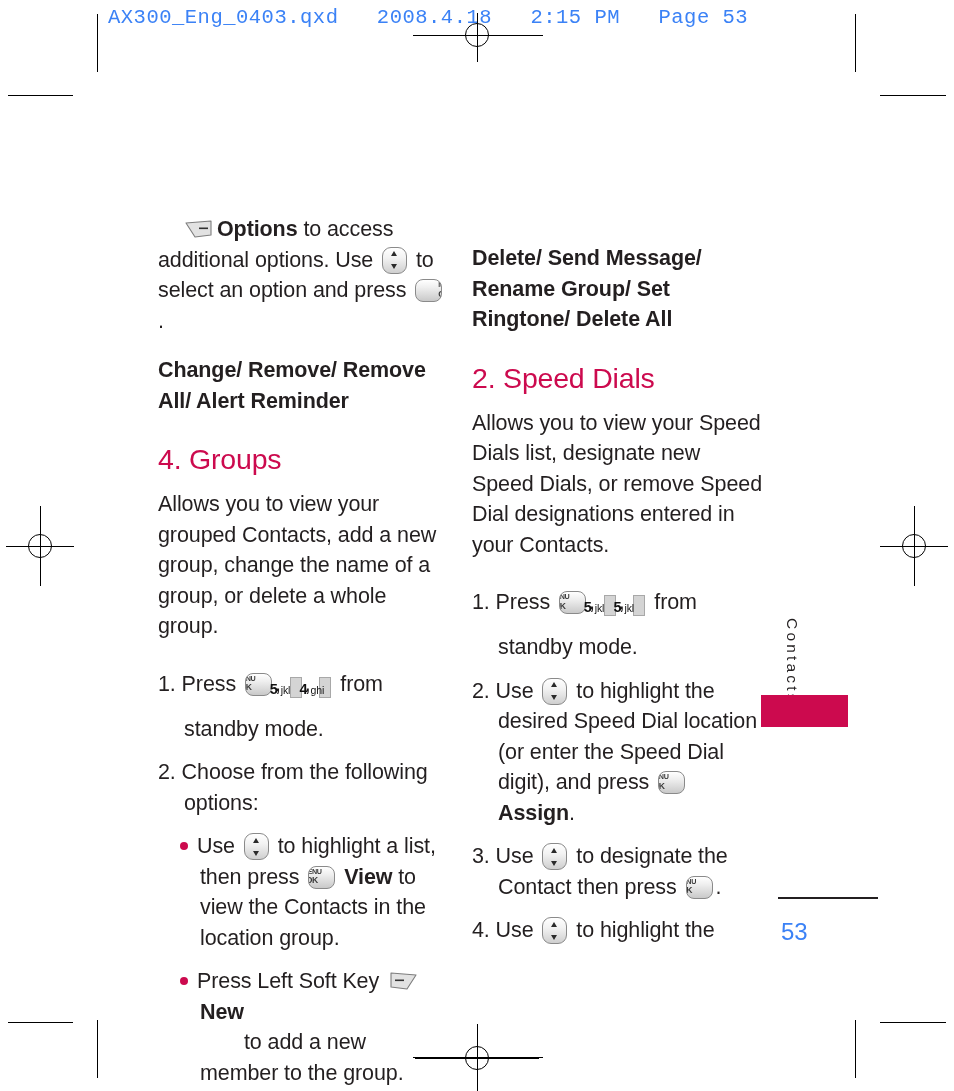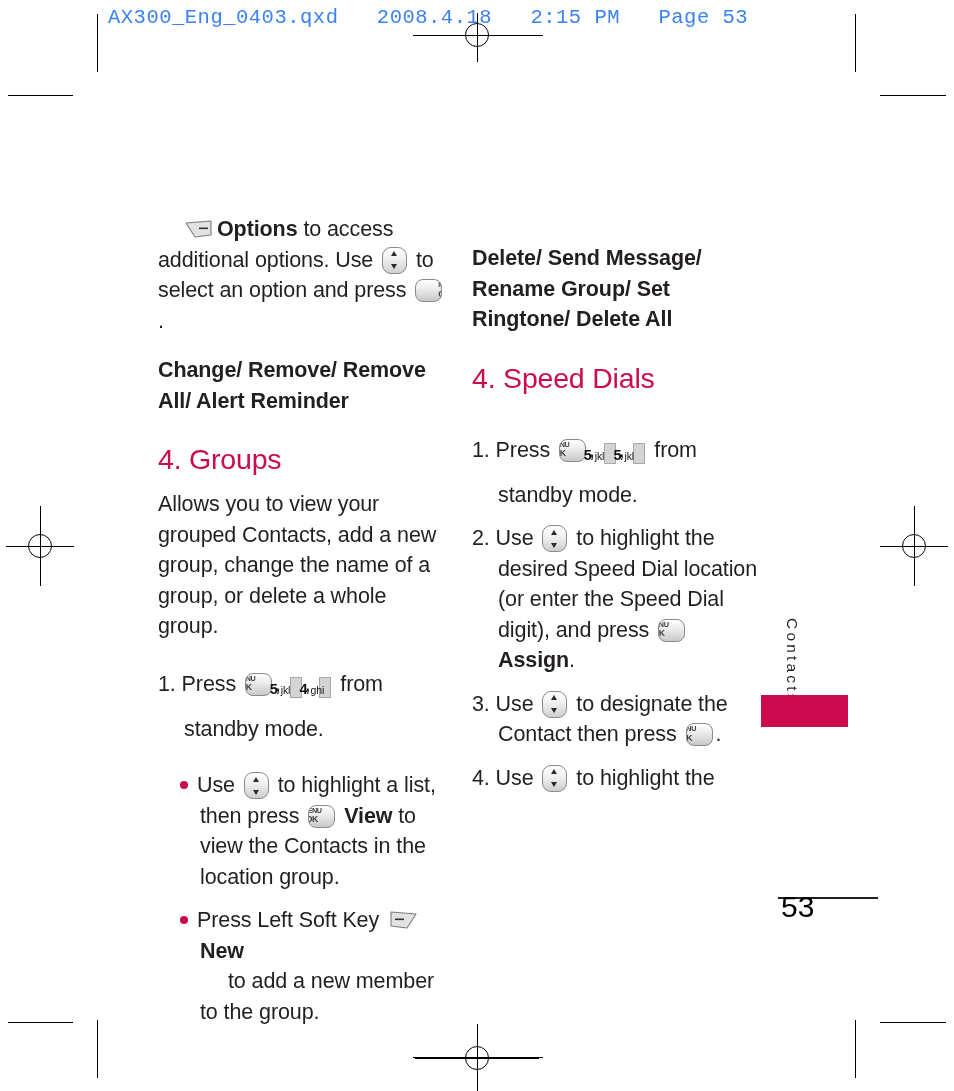--- a/index.html
+++ b/index.html
@@ -75,21 +75,21 @@
   }
   .bullet-item .bdot {
     display: inline-block;
     width: 8px; height: 8px;
     border-radius: 50%;
     background: #cc0a4e;
     vertical-align: 3px;
     margin-right: 9px;
     text-indent: 0;
   }
-  .sub-indent { margin-left: 8px; padding-left: 20px; text-indent: 0; }
+  .sub-indent { margin-left: 24px; padding-left: 20px; text-indent: 0; }
 
   .bold { font-weight: bold; }
 
   h2.heading {
     margin: 0;
     font-size: 28.5px;
     line-height: 34px;
     font-weight: normal;
     color: #cc0a4e;
     letter-spacing: -0.2px;
@@ -202,23 +202,23 @@
     position: absolute;
     left: 778px;
     top: 897px;
     width: 100px;
     height: 1.6px;
     background: #231f20;
   }
   .folio {
     position: absolute;
     left: 781px;
-    top: 890px;
-    font-size: 30px;
-    color: #000000;
+    top: 918px;
+    font-size: 24px;
+    color: #3b82f6;
   }
 </style>
 </head>
 <body>
 
 <div class="prn-header">AX300_Eng_0403.qxd   2008.4.18   2:15 PM   Page 53</div>
 
 <div class="vrule" style="left:97px;  top:14px; height:58px;"></div>
 <div class="vrule" style="left:477px; top:14px; height:48px;"></div>
 <div class="vrule" style="left:855px; top:14px; height:58px;"></div>
@@ -280,20 +280,24 @@
 
     <div class="gap-md"></div>
 
     <div class="para hang">
       <span>1.</span>
       <span>Press </span><span class="key key-menuok"><span class="lbl l1">MENU</span><span class="lbl l2">OK</span></span><span>, </span><span class="key key-num"><span class="num">5</span><span class="ltr">jkl</span></span><span>, </span><span class="key key-num"><span class="num">4</span><span class="ltr">ghi</span></span><span> from standby mode.</span>
     </div>
 
     <div class="gap-sm"></div>
 
+    <div class="para hang">
+      <span>2.</span>
+      <span>Choose from the following options:</span>
+    </div>
 
     <div class="gap-sm"></div>
 
     <div class="para bullet-item">
       <span class="bdot"></span><span>Use </span><span class="key key-nav"><span class="tri tri-up"></span><span class="tri tri-down"></span></span><span> to highlight a list, then press </span><span class="key key-menuok"><span class="lbl l1">MENU</span><span class="lbl l2">OK</span></span> <span class="bold">View</span><span> to view the Contacts in the location group.</span>
     </div>
 
     <div class="gap-sm"></div>
 
     <div class="para bullet-item">
@@ -309,24 +313,25 @@
 
   <div class="col col-right">
 
 
     <div class="gap-md"></div>
 
     <div class="para bold">Delete/ Send Message/ Rename Group/ Set Ringtone/ Delete All</div>
 
     <div class="gap-lg"></div>
 
-    <h2 class="heading">4. Speed Dials</h2>
-
-    <div class="gap-sm"></div>
-
+    <h2 class="heading">2. Speed Dials</h2>
+
+    <div class="gap-sm"></div>
+
+    <div class="para">Allows you to view your Speed Dials list, designate new Speed Dials, or remove Speed Dial designations entered in your Contacts.</div>
 
     <div class="gap-md"></div>
 
     <div class="para hang">
       <span>1.</span>
       <span>Press </span><span class="key key-menuok"><span class="lbl l1">MENU</span><span class="lbl l2">OK</span></span><span>, </span><span class="key key-num"><span class="num">5</span><span class="ltr">jkl</span></span><span>, </span><span class="key key-num"><span class="num">5</span><span class="ltr">jkl</span></span><span> from standby mode.</span>
     </div>
 
     <div class="gap-sm"></div>
 

